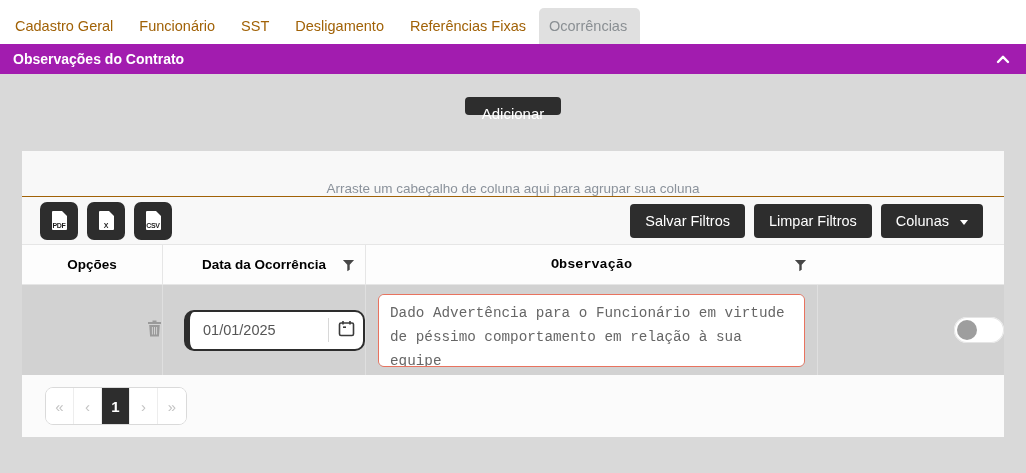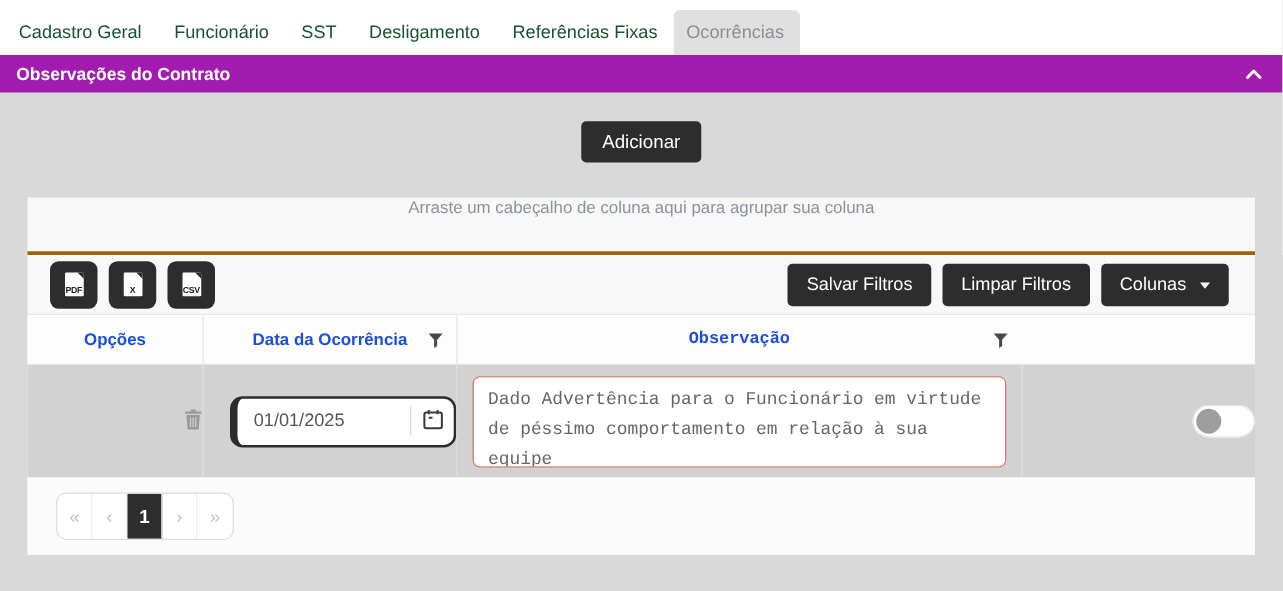--- a/index.html
+++ b/index.html
@@ -11,21 +11,21 @@
   }
 
   
   .tabbar {
     height:44px; background:#ffffff;
     display:flex; align-items:stretch; padding-left:2px;
   }
   .tab {
     display:flex; align-items:center;
     margin-top:8px; padding:0 13px;
-    font-size:14.5px; color:#14532d; cursor:pointer; white-space:nowrap;
+    font-size:14.5px; color:#a16207; cursor:pointer; white-space:nowrap;
   }
   .tab.active {
     background:#e0e0e0; border-radius:5px 5px 0 0; color:#8a8f93;padding-left:10px;
   }
 
   
   .panelbar {
     height:30px; background:#a21caf; color:#ffffff;
     display:flex; align-items:center; padding:0 16px 0 13px;
     font-size:14px; font-weight:bold;
@@ -33,29 +33,29 @@
   .panelbar .spacer { flex:1; }
   .collapse-btn { background:none; border:none; padding:0; cursor:pointer; display:flex; }
 
   
   .content { padding-top:23px; }
   .add-row { text-align:center; }
   .btn-dark {
     display:inline-block; background:#2d2d2d; color:#fff; border:none;
     border-radius:4px; font-size:15px; font-family:inherit; cursor:pointer;
   }
-  .add-btn { padding:8px 17px; height:33px; }
+  .add-btn { padding:8px 17px; height:18px; }
 
   
   .grid {
     width:982px; margin:28px 0 0 22px; background:#f8f8f8;
   }
   .group-row {
-    height:46px; display:flex; align-items:flex-start; justify-content:center;
-    color:#8b929b; font-size:13.5px; border-bottom:3px solid #a16207;
+    height:46px; display:flex; align-items:flex-end; justify-content:center;
+    color:#8b929b; font-size:13.5px; border-bottom:1px solid #a16207;
   }
   .toolbar {
     height:48px; display:flex; align-items:center;
     padding:0 21px 0 18px; gap:9px; border-bottom:1px solid #e6e6e6;
   }
   .export-btn {
     width:38px; height:38px; background:#2d2d2d; border:none; border-radius:7px;
     display:flex; align-items:center; justify-content:center; cursor:pointer; flex:0 0 auto;
   }
   .file-icon { position:relative; width:15px; height:19px; background:#fff; border-radius:1px; }
@@ -72,21 +72,21 @@
   .filter-btn { height:34px; padding:0 15px; font-size:14.5px; }
   .caret-down {
     display:inline-block; margin-left:11px; vertical-align:1px;
     border-top:5px solid #fff; border-left:4.5px solid transparent; border-right:4.5px solid transparent;
   }
 
   
   .thead { display:flex; height:40px; background:#fdfdfd; border-bottom:1px solid #e6e6e6; }
   .th {
     position:relative; display:flex; align-items:center; justify-content:center;
-    font-weight:bold; font-size:13.5px; color:#1d4ed8; border-left:1px solid #e6e6e6;
+    font-weight:bold; font-size:13.5px; color:#000000; border-left:1px solid #e6e6e6;
   }
   .th:first-child { border-left:none; }
   .c1 { width:140px; } .c2 { width:203px; } .c3 { width:452px;font-family:Liberation Mono, monospace; } .c4 { width:187px; }
   .funnel-btn {
     position:absolute; right:10px; top:50%; transform:translateY(-50%);
     background:none; border:none; padding:0; cursor:pointer; display:flex;
   }
   .trow { display:flex; height:90px; background:#d2d2d2; }
   .td { display:flex; align-items:center; justify-content:flex-end; border-left:1px solid #dfdfdf; }
   .td:first-child { border-left:none; }

